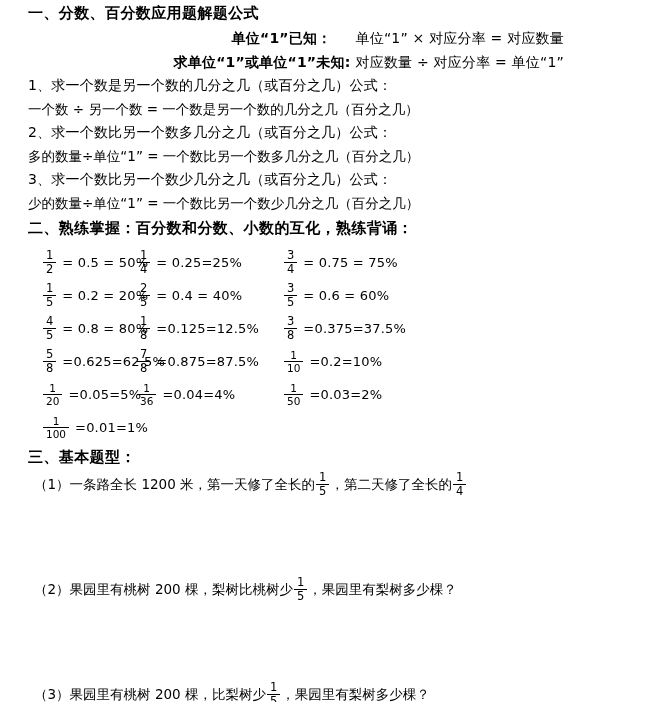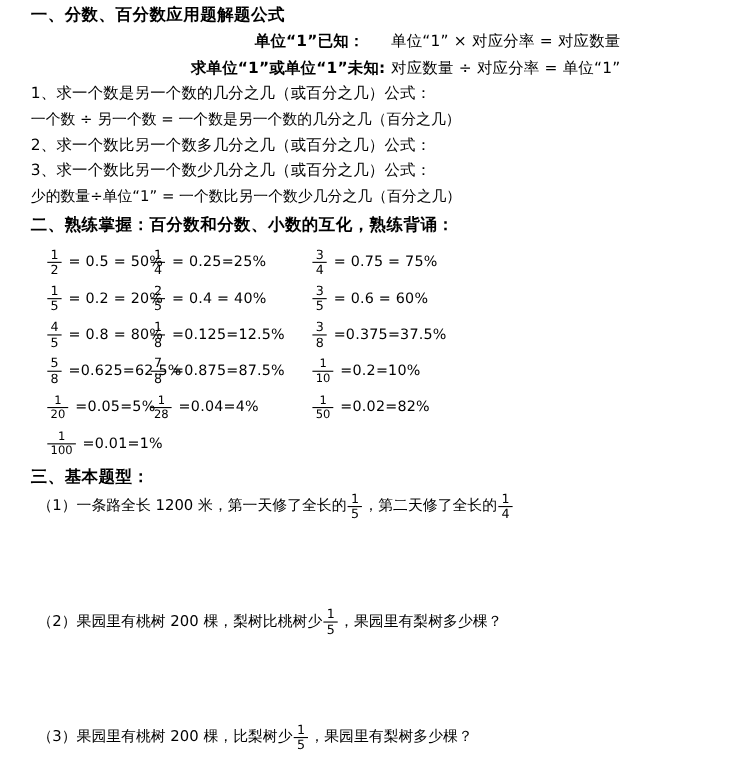--- a/index.html
+++ b/index.html
@@ -138,20 +138,21 @@
 
   <div class="sub-head">
     <span class="bold-inline">求单位“1”或单位“1”未知:</span>
     <span class="norm-inline">对应数量 ÷ 对应分率 = 单位“1”</span>
   </div>
 
   <div class="num-head">1、求一个数是另一个数的几分之几（或百分之几）公式：</div>
   <div class="formula-line">一个数 ÷ 另一个数 = 一个数是另一个数的几分之几（百分之几）</div>
 
   <div class="num-head">2、求一个数比另一个数多几分之几（或百分之几）公式：</div>
+  <div class="formula-line">多的数量÷单位“1” = 一个数比另一个数多几分之几（百分之几）</div>
 
   <div class="num-head">3、求一个数比另一个数少几分之几（或百分之几）公式：</div>
   <div class="formula-line">少的数量÷单位“1” = 一个数比另一个数少几分之几（百分之几）</div>
 
   <div class="sect-head">二、熟练掌握：百分数和分数、小数的互化，熟练背诵：</div>
 
   <div class="frac-table" id="frac-table">
       <div class="frac-row">
         <div class="frac-cell c1">
           <span class="frac">
@@ -248,30 +249,30 @@
         <div class="frac-cell c1">
           <span class="frac small">
             <span class="num">1</span>
             <span class="den">20</span>
           </span>
           <span class="eqtxt">=0.05=5%</span>
         </div>
         <div class="frac-cell c2">
           <span class="frac small">
             <span class="num">1</span>
-            <span class="den">28</span>
+            <span class="den">36</span>
           </span>
           <span class="eqtxt">=0.04=4%</span>
         </div>
         <div class="frac-cell c3">
           <span class="frac small">
             <span class="num">1</span>
             <span class="den">50</span>
           </span>
-          <span class="eqtxt">=0.02=82%</span>
+          <span class="eqtxt">=0.03=2%</span>
         </div>
       </div>
       <div class="frac-row">
         <div class="frac-cell c1">
           <span class="frac small">
             <span class="num">1</span>
             <span class="den">100</span>
           </span>
           <span class="eqtxt">=0.01=1%</span>
         </div>

